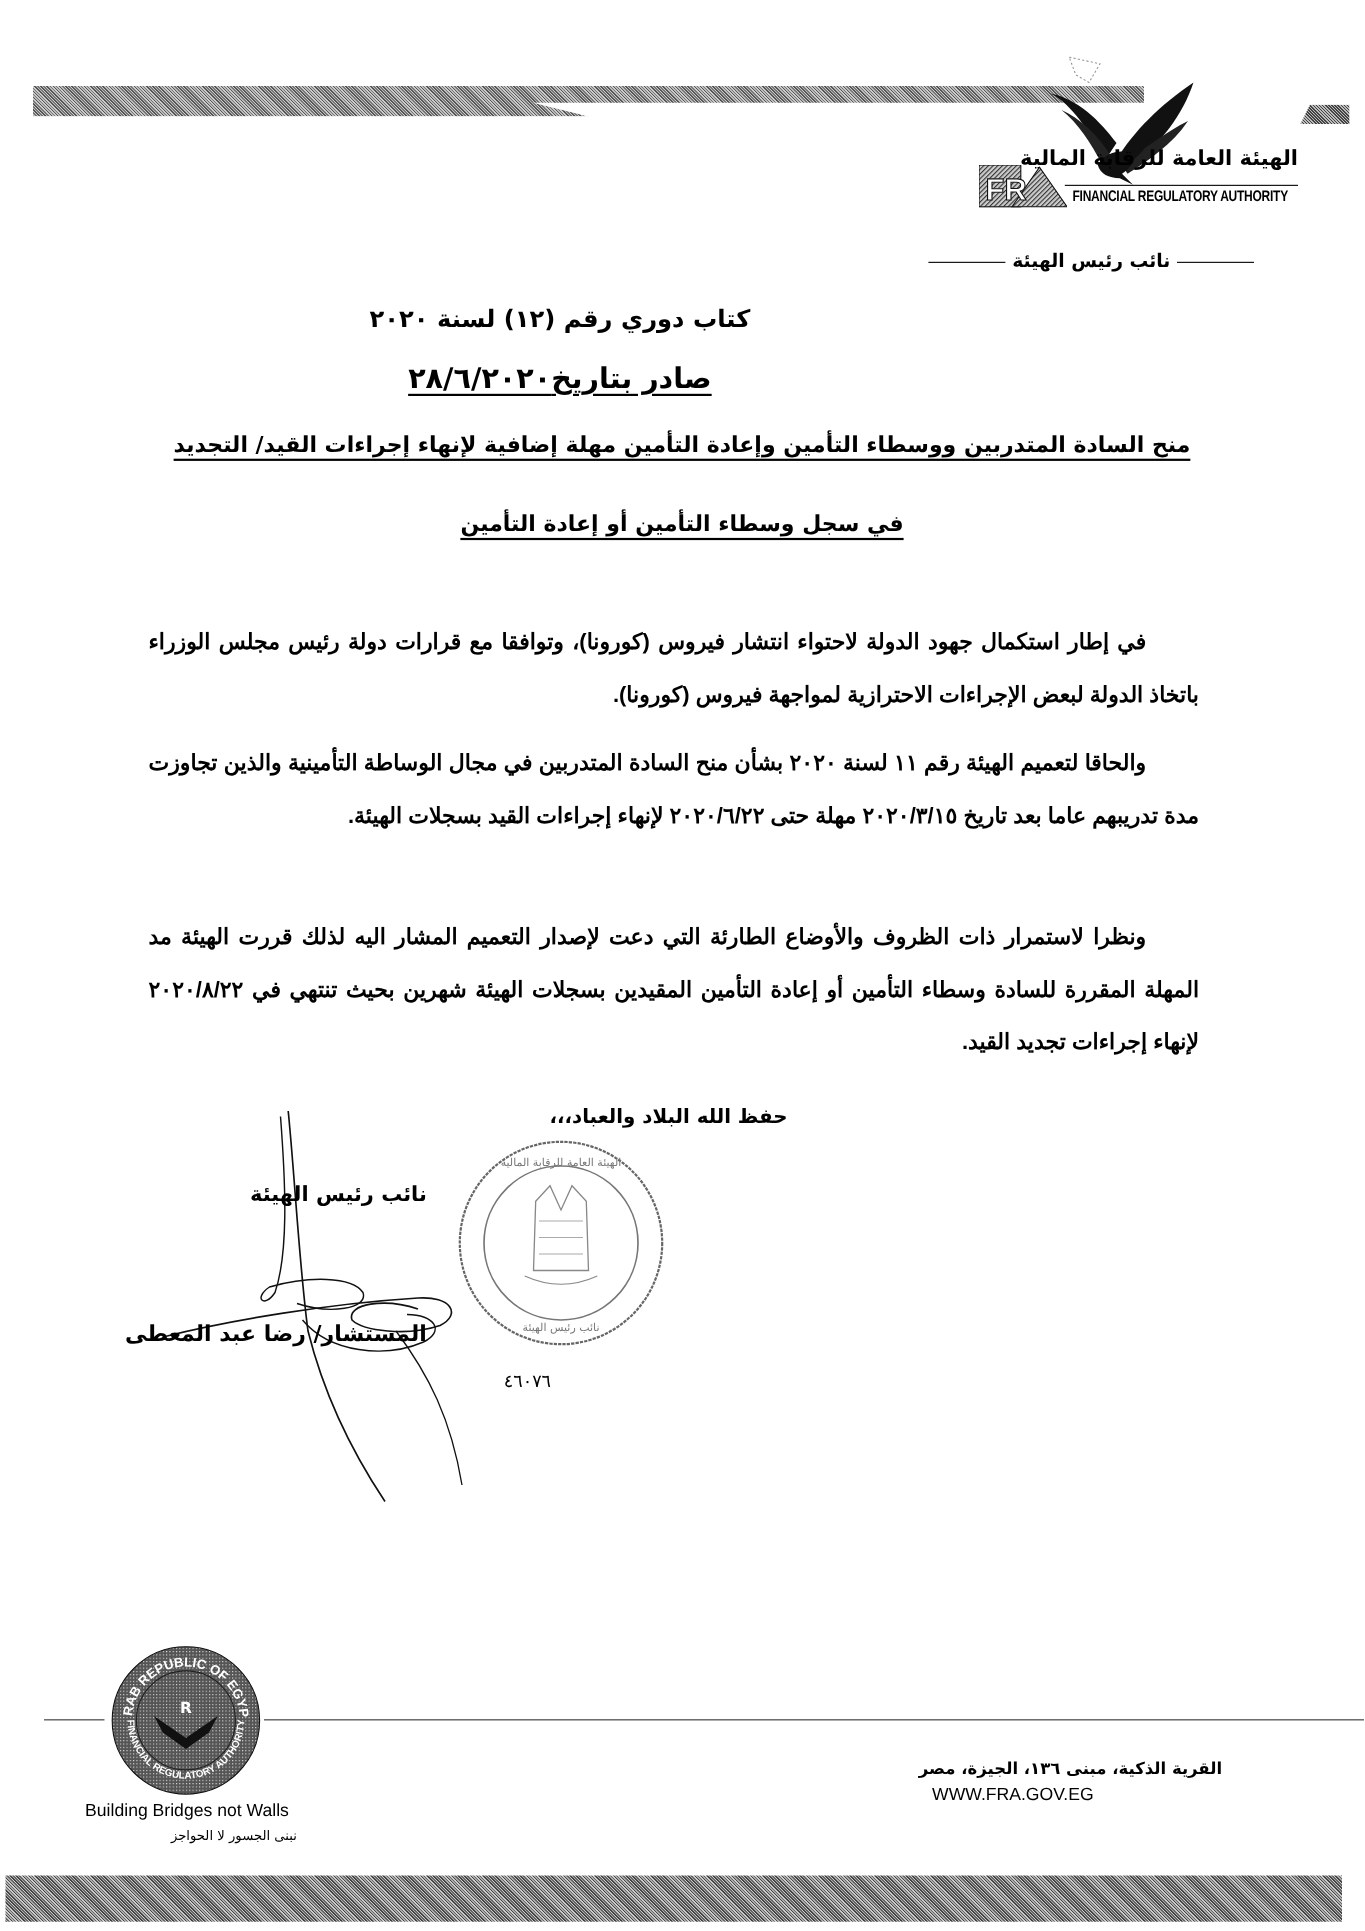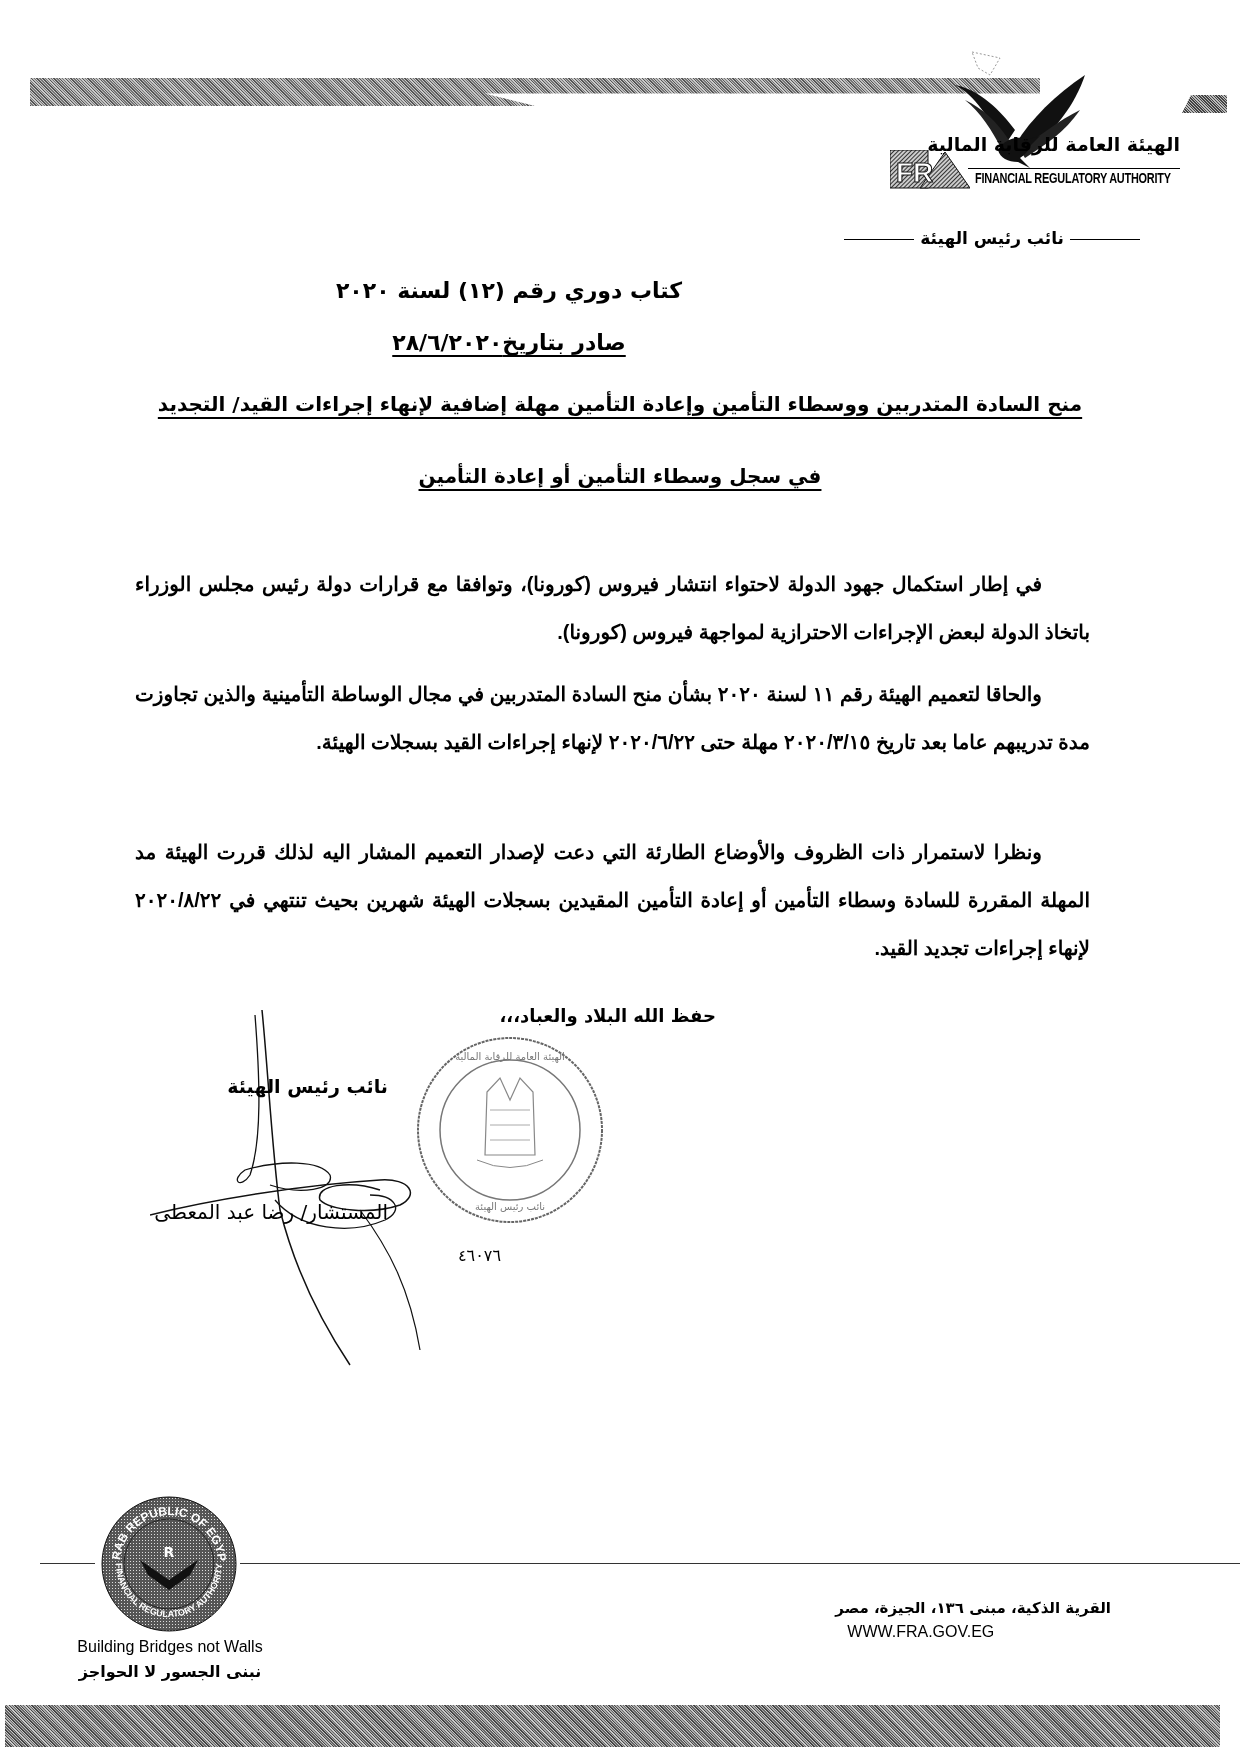--- a/index.html
+++ b/index.html
@@ -26,45 +26,45 @@
     font-size:14px; font-weight:bold; letter-spacing:-0.3px; transform:scaleX(0.78); transform-origin:left; white-space:nowrap; }
   .logo-rule { position:absolute; left:968px; top:168px; width:212px; height:1px; background:#000; }
   .logo-fr { position:absolute; left:890px; top:150px; width:80px; height:40px; }
 
   
   .deputy-top { position:absolute; right:95px; top:228px; direction:rtl; font-size:17px; font-weight:bold; white-space:nowrap; }
   .deputy-top .dash { display:inline-block; width:70px; height:1px; background:#000; vertical-align:middle; margin:0 6px; }
 
   .center { position:absolute; left:0; width:1018px; text-align:center; direction:rtl; }
   .title1 { top:278px; font-size:22px; font-weight:bold; }
-  .title2 { top:330px; font-size:22px; font-weight:bold; text-decoration:underline; text-underline-offset:5px; }
+  .title2 { top:330px; font-size:26px; font-weight:bold; text-decoration:underline; text-underline-offset:5px; }
   .subject { position:absolute; left:150px; width:940px; text-align:center; direction:rtl; font-size:20px; font-weight:bold;
     text-decoration:underline; text-underline-offset:6px; line-height:72px; top:368px; }
 
   .para { position:absolute; left:135px; width:955px; direction:rtl; text-align:justify; text-align-last:right;
     font-family:"Liberation Sans", sans-serif; font-size:20px; line-height:48px;font-weight:bold; }
   .para .indent { display:inline-block; width:48px; }
   .p1 { top:560px; }
   .p2 { top:670px; }
   .p3 { top:828px; }
 
   .closing { position:absolute; right:525px; top:1005px; direction:rtl; font-size:18px; font-weight:bold; white-space:nowrap; }
   .sig-title { position:absolute; right:853px; top:1075px; direction:rtl; font-size:19px; font-weight:bold; white-space:nowrap; }
-  .sig-name { position:absolute; right:853px; top:1200px; direction:rtl; font-size:20px; font-weight:normal; white-space:nowrap; }
+  .sig-name { position:absolute; right:853px; top:1200px; direction:rtl; font-size:20px; font-weight:bold; white-space:nowrap; }
   .stamp-ref { position:absolute; left:458px; top:1246px; font-size:16px; white-space:nowrap; direction:rtl; }
 
   .signature { position:absolute; left:150px; top:1010px; width:420px; height:360px; }
   .stamp { position:absolute; left:405px; top:1030px; width:210px; height:200px; }
 
   
   .footer-rule-l { position:absolute; left:40px; top:1563px; width:55px; height:1px; background:#333; }
   .footer-rule-r { position:absolute; left:240px; top:1563px; width:1000px; height:1px; background:#333; }
   .seal { position:absolute; left:100px; top:1495px; width:138px; height:138px; }
   .tag-en { position:absolute; left:70px; top:1638px; width:200px; text-align:center; font-family:"Liberation Sans",sans-serif; font-size:16px; }
-  .tag-ar { position:absolute; left:70px; top:1662px; width:200px; text-align:center; direction:rtl; font-size:16px; font-weight:bold; }
+  .tag-ar { position:absolute; left:70px; top:1662px; width:200px; direction:rtl; font-size:12px; font-weight:normal; }
 
   .addr { position:absolute; right:130px; top:1596px; direction:rtl; font-size:15px; font-weight:bold; line-height:24px; text-align:right; }
   .addr div { white-space:nowrap; }
   .addr .url { direction:ltr; text-align:left; font-weight:normal; font-family:"Liberation Sans",sans-serif; font-size:16px; padding-left:12px; }
   .addr .tel span { margin-left:30px; }
 </style>
 </head>
 <body>
 
 <div class="band-top-left"></div>

